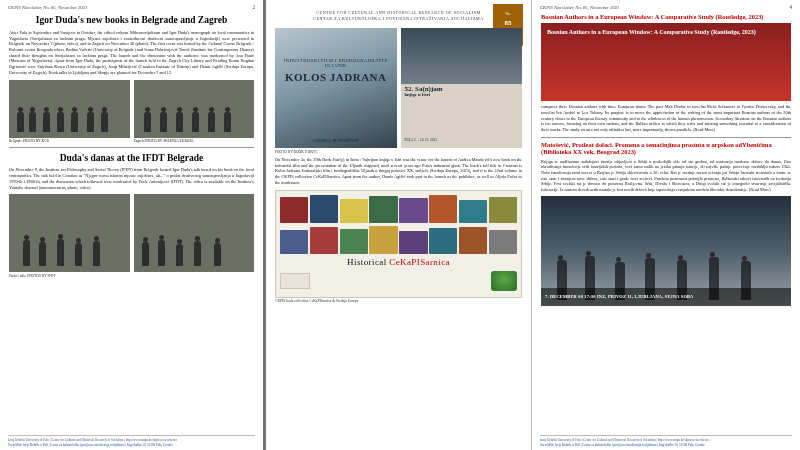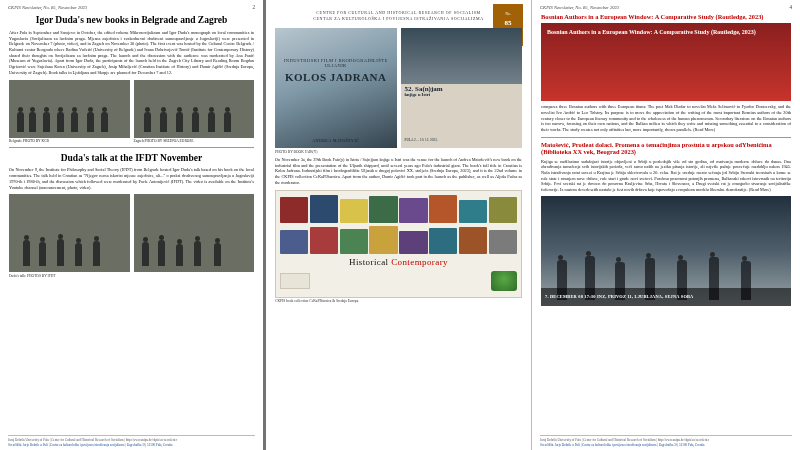--- a/index.html
+++ b/index.html
@@ -263,21 +263,21 @@
             </div>
           </div>
           <div class="cap">
             <span class="r">Zagreb  PHOTO BY SREDNJA EUROPA</span>
           </div>
         </div>
       </div>
 
       <div class="rule"></div>
 
-      <h2 class="art-title">Duda's talk at the IFDT November</h2>
+      <h2 class="art-title">Duda's danas at the IFDT Belgrade</h2>
       <p class="body">On November 9, the Institute for Philosophy and Social Theory (IFDT) from Belgrade hosted Igor Duda's talk based on his book on the local communities. The talk held in Croatian as "Njegov nema iskorist mjesne zajednice, ali..." o praksi društvenog samoupravljanja u Jugoslaviji 1970-ih i 1980-ih, and the discussion which followed were moderated by Pavle Antonijević (IFDT). The video is available on the Institute's Youtube channel (announcement, photo, video).</p>
 
       <div class="imgrow">
         <div class="ph">
           <div class="frame sceneC" style="height:78px">
             <div class="figs">
               <i style="left:14px;height:26px"></i>
                 <i style="left:30px;height:24px"></i>
                 <i style="left:48px;height:27px"></i>
                 <i style="left:66px;height:23px"></i>
@@ -365,21 +365,21 @@
             <b style="background:#a83b3b;height:27px"></b>
             <b style="background:#4b8452;height:25px"></b>
             <b style="background:#c9a23d;height:28px"></b>
             <b style="background:#5d3f7a;height:23px"></b>
             <b style="background:#2c6e7f;height:26px"></b>
             <b style="background:#9c5327;height:27px"></b>
             <b style="background:#7b7b7b;height:24px"></b>
         </div>
         <div class="word">
           <span>Historical</span>
-          <span class="ce">Contemporary</span>
+          <span class="ce">CeKaPISarnica</span>
         </div>
         <div class="logos">
           <span class="logo-box"></span>
           <span class="logo-green"></span>
         </div>
       </div>
       <div class="small-cap">CKPIS book collection CeKaPISarnica &amp; Srednja Europa</div>
     </div>
   </div>
 

